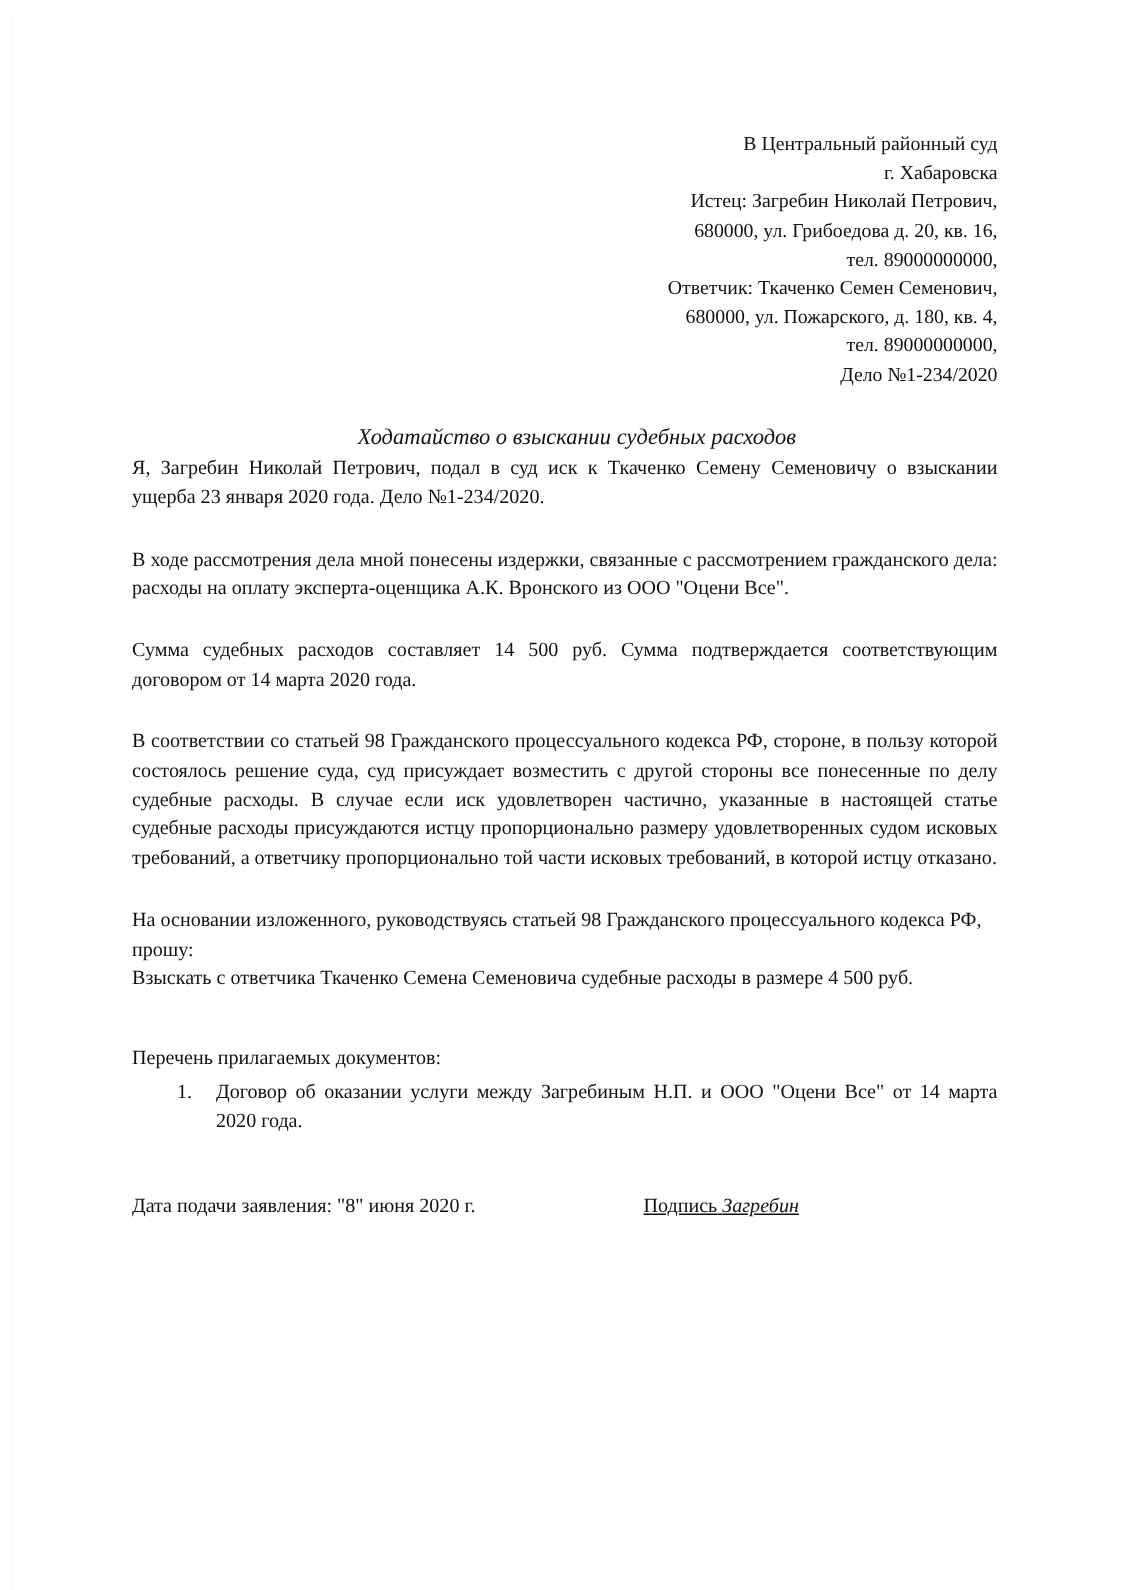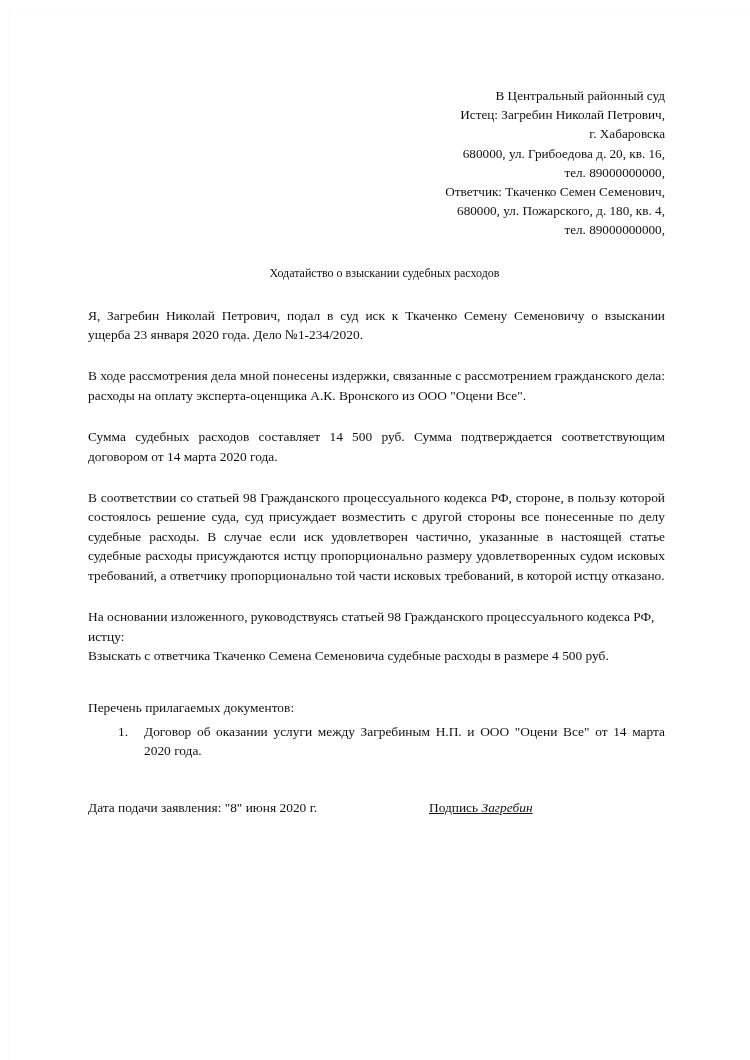--- a/index.html
+++ b/index.html
@@ -48,34 +48,35 @@
     line-height: 19.2px;
   }
   .addressee .line {
     white-space: nowrap;
   }
 
   
   .doc-title {
     margin-top: 24px;
     text-align: center;
-    font-size: 12px;
+    font-size: 15px;
     line-height: 19px;
     padding-left: 16px; 
+    font-style: italic;
   }
 
   
   .para {
     font-size: 13.4px;
     line-height: 19.4px;
     text-align: justify;
     text-justify: inter-word;
     margin: 0;
   }
-  .gap-lg { margin-top: 23px; }
+  .gap-lg { }
   .gap-md { margin-top: 22px; }
   .gap-sm { margin-top: 0px; }
   .plain { text-align: left; }
 
   
   .attach-head {
     font-size: 13.4px;
     line-height: 19.4px;
     text-align: left;
     margin-top: 33px;
@@ -120,42 +121,43 @@
 </head>
 <body>
 
 <div class="page">
   <div class="page-edge"></div>
 
   <div class="content">
 
     <div class="addressee">
       <div class="line">В Центральный районный суд</div>
+      <div class="line">г. Хабаровска</div>
       <div class="line">Истец: Загребин Николай Петрович,</div>
-      <div class="line">г. Хабаровска</div>
       <div class="line">680000, ул. Грибоедова д. 20, кв. 16,</div>
       <div class="line">тел. 89000000000,</div>
       <div class="line">Ответчик: Ткаченко Семен Семенович,</div>
       <div class="line">680000, ул. Пожарского, д. 180, кв. 4,</div>
       <div class="line">тел. 89000000000,</div>
+      <div class="line">Дело №1-234/2020</div>
     </div>
 
     <div class="doc-title">Ходатайство о взыскании судебных расходов</div>
 
     <p class="para gap-lg">Я, Загребин Николай Петрович, подал в суд иск к Ткаченко Семену Семеновичу о взыскании ущерба 23 января 2020 года. Дело №1-234/2020.</p>
 
     <p class="para gap-md">В ходе рассмотрения дела мной понесены издержки, связанные с рассмотрением гражданского дела: расходы на оплату эксперта-оценщика А.К. Вронского из ООО "Оцени Все".</p>
 
     <p class="para gap-md">Сумма судебных расходов составляет 14 500 руб. Сумма подтверждается соответствующим договором от 14 марта 2020 года.</p>
 
     <p class="para gap-md">В соответствии со статьей 98 Гражданского процессуального кодекса РФ, стороне, в пользу которой состоялось решение суда, суд присуждает возместить с другой стороны все понесенные по делу судебные расходы. В случае если иск удовлетворен частично, указанные в настоящей статье судебные расходы присуждаются истцу пропорционально размеру удовлетворенных судом исковых требований, а ответчику пропорционально той части исковых требований, в которой истцу отказано.</p>
 
     <p class="para gap-md">На основании изложенного, руководствуясь статьей 98 Гражданского процессуального кодекса РФ,</p>
 
-    <p class="para plain gap-sm">истцу:</p>
+    <p class="para plain gap-sm">прошу:</p>
 
     <p class="para gap-sm">Взыскать с ответчика Ткаченко Семена Семеновича судебные расходы в размере 4 500 руб.</p>
 
     <div class="attach-head">Перечень прилагаемых документов:</div>
 
     <ol class="attach-list">
       <li>
         <span class="marker">1.</span>
         <span>Договор об оказании услуги между Загребиным Н.П. и ООО "Оцени Все" от 14 марта 2020 года.</span>
       </li>

